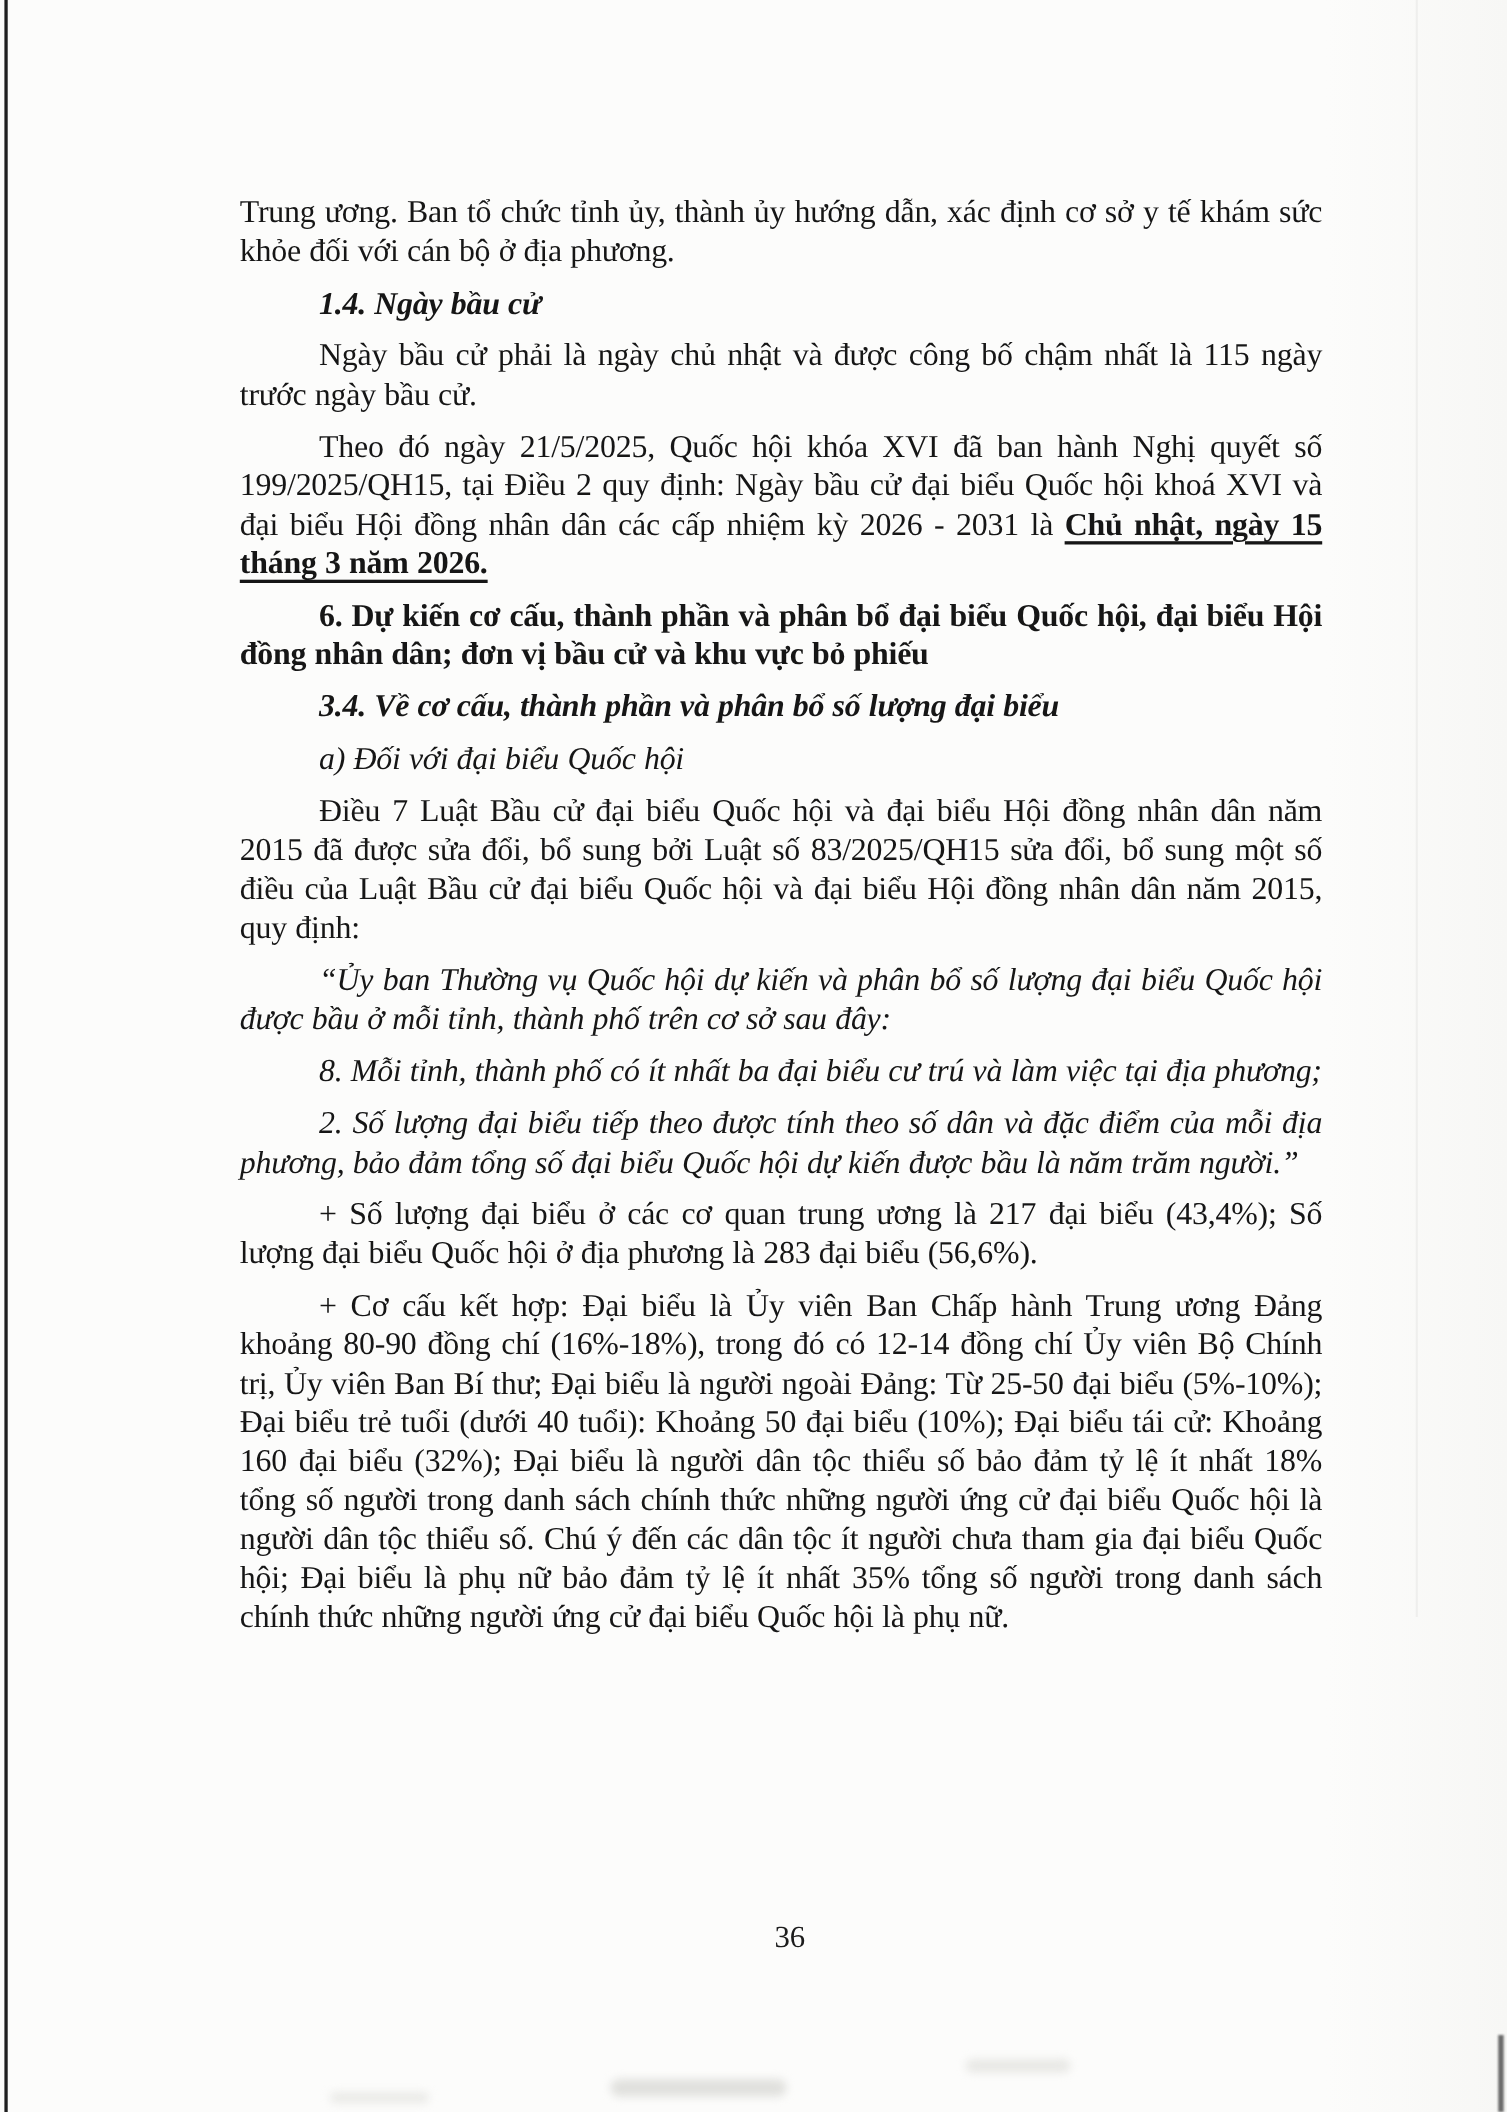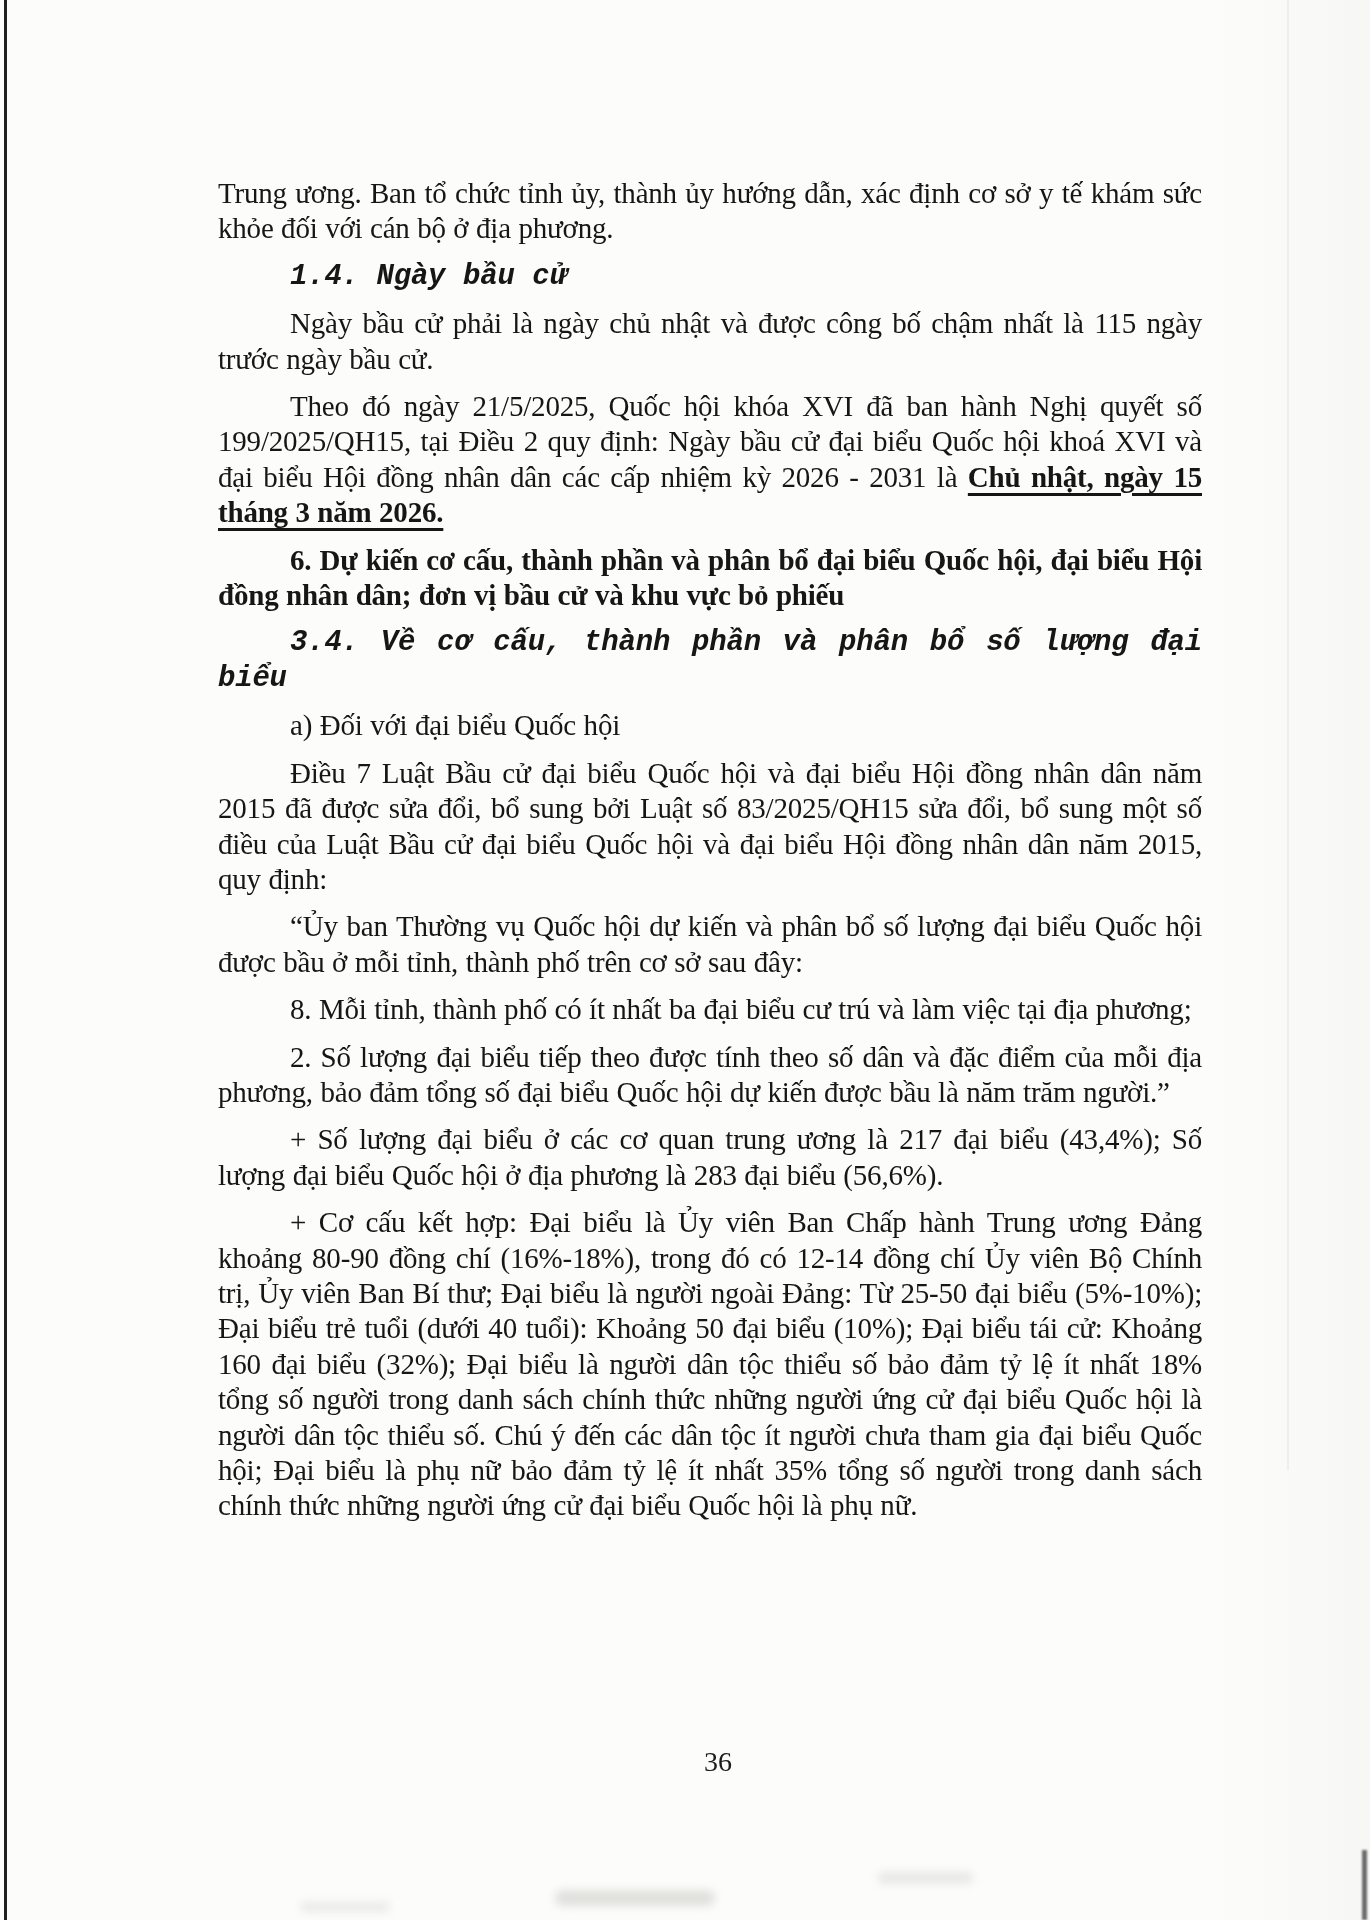--- a/index.html
+++ b/index.html
@@ -49,22 +49,22 @@
     position: absolute; left: 218px; top: 176px; width: 1000px;
     font-size: 29px; line-height: 35.4px;
     color: #161616;
     text-align: justify;
     letter-spacing: -0.2px;
     word-spacing: 0.5px;
   }
   .doc p { margin: 0 16px 12px 0; text-indent: 72px; }
   .doc p.no-indent { text-indent: 0; }
   .bold { font-weight: bold; }
-  .italic { }
-  .bold-italic { font-weight: bold; font-style: italic; font-family: Liberation Mono, monospace; }
+  .italic { font-style: italic; }
+  .bold-italic { font-weight: bold; font-style: italic; }
   .date-emph {
     font-weight: bold;
     text-decoration: underline;
     text-decoration-thickness: 3px;
     text-underline-offset: 6px;
   }
   .footer {
     position: absolute; left: 218px; top: 1746px; width: 1000px;
     text-align: center;
     font-size: 28px; color: #1c1c1c;

